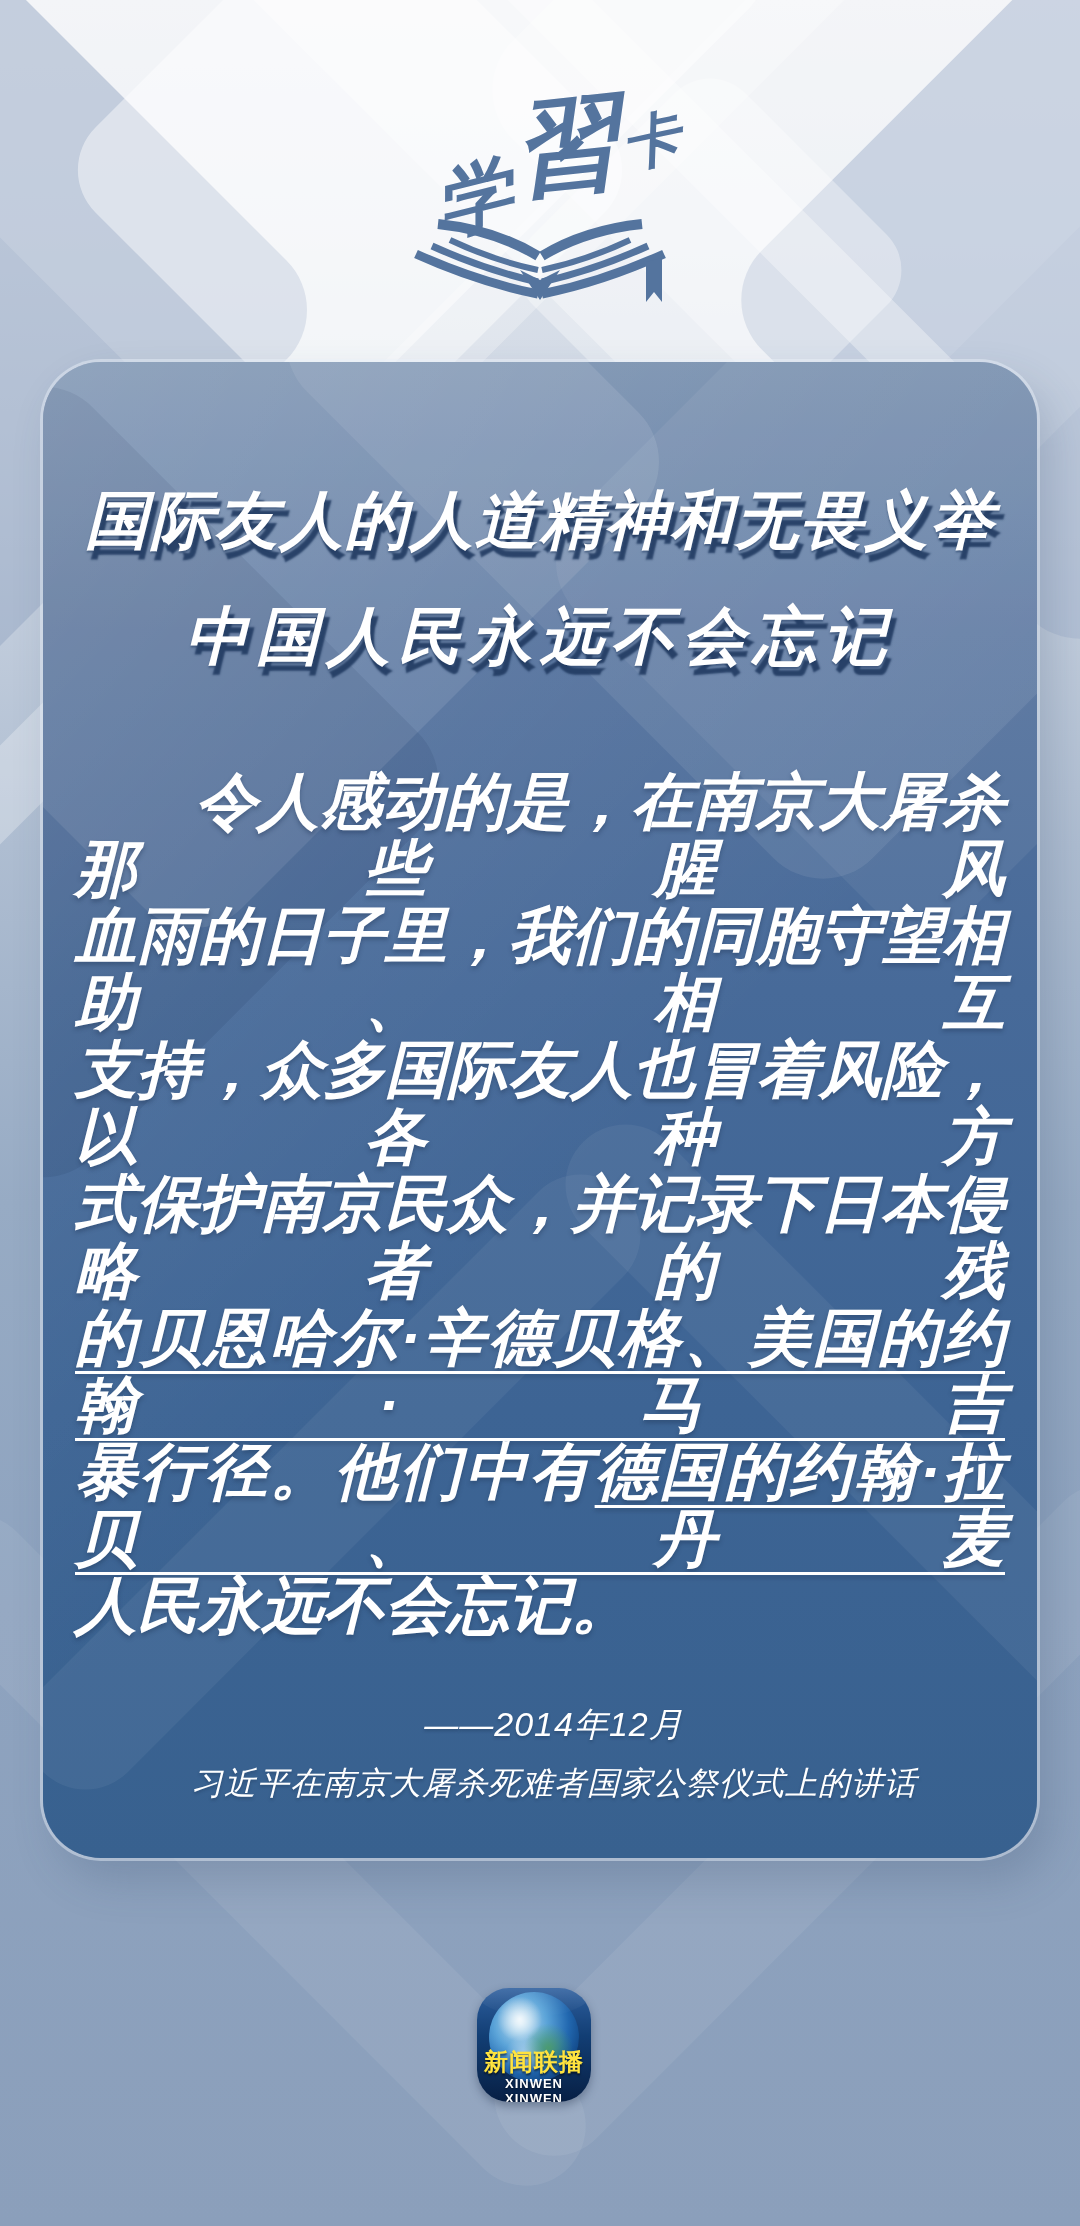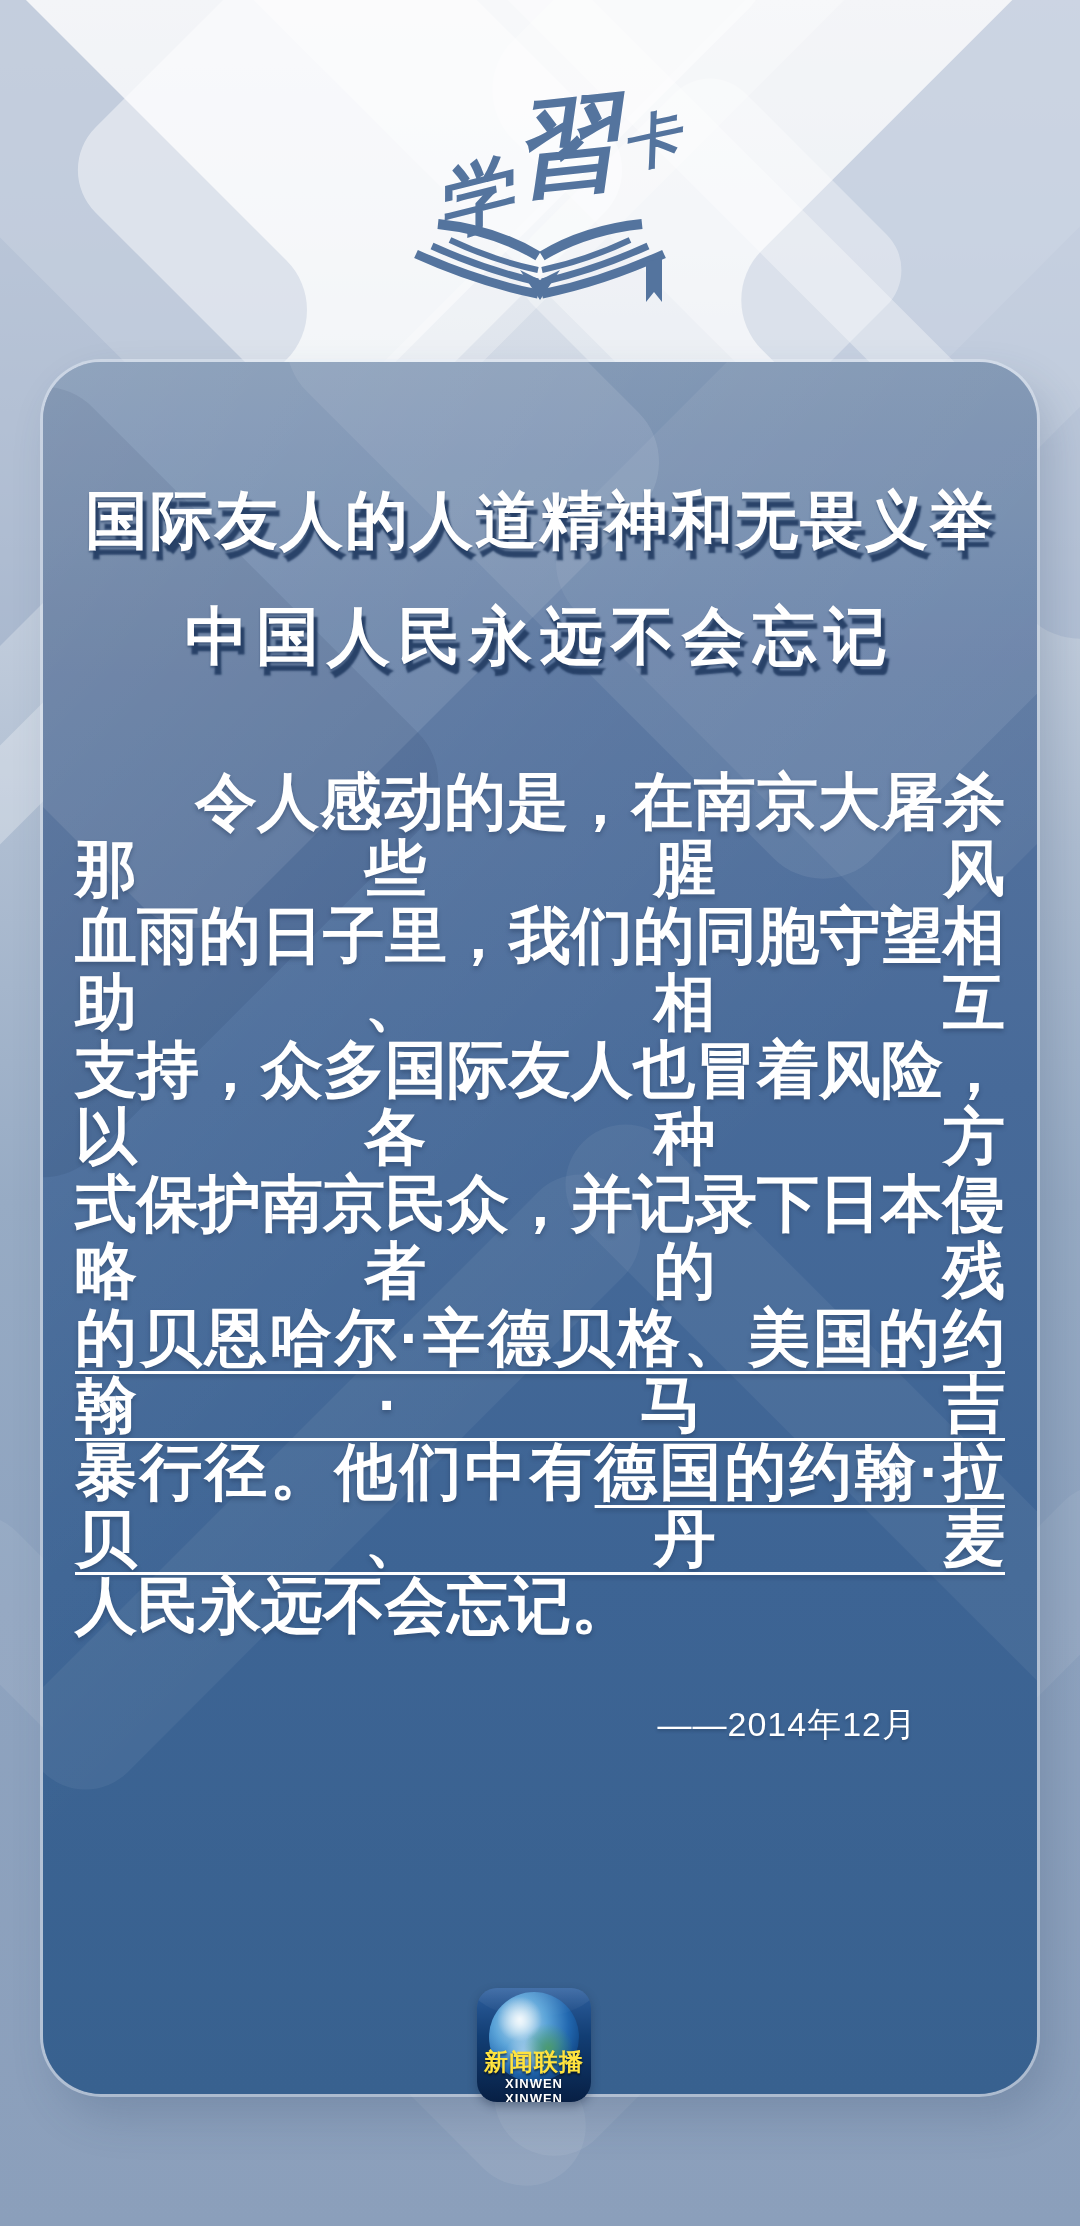--- a/index.html
+++ b/index.html
@@ -23,24 +23,25 @@
   .rb11{left:380px;top:1760px;width:900px;height:120px;background:rgba(255,255,255,.07);transform:rotate(-45deg);}
   
   .brand{position:absolute;left:396px;top:78px;width:290px;height:230px;z-index:3;color:#54749e;}
   .brand-word{position:absolute;font-family:"DejaVu Serif","Liberation Serif",serif;font-style:italic;font-weight:bold;line-height:1;}
   .bw1{left:40px;top:82px;font-size:76px;transform:rotate(-14deg);}
   .bw2{left:116px;top:14px;font-size:106px;transform:rotate(-6deg);}
   .bw3{left:226px;top:34px;font-size:58px;transform:rotate(-12deg);}
   .brand-book{position:absolute;left:4px;top:120px;}
   
   .card{
-    position:absolute;left:43px;top:362px;width:994px;height:1732px;z-index:2;
+    position:absolute;left:43px;top:362px;width:994px;height:1496px;z-index:2;
     border-radius:58px;overflow:hidden;
     background:linear-gradient(180deg,#6d87a9 0%,#56739e 18%,#476a99 42%,#3d6494 70%,#38618f 100%);
     box-shadow:0 0 0 3px rgba(235,242,250,.45),14px 22px 44px rgba(50,72,104,.22);
+    font-style:italic;
   }
   .card::before{ 
     content:"";position:absolute;inset:0;z-index:1;
     background:linear-gradient(135deg,rgba(255,255,255,.16) 0%,rgba(255,255,255,.05) 32%,rgba(255,255,255,0) 55%);
   }
   .cp{position:absolute;border-radius:70px;transform:rotate(45deg);z-index:0;}
   .cp1{left:-200px;top:-250px;width:700px;height:700px;background:rgba(255,255,255,.10);}
   .cp2{left:380px;top:-420px;width:800px;height:800px;background:rgba(255,255,255,.08);}
   .cp3{left:-300px;top:120px;width:600px;height:600px;background:rgba(12,34,66,.10);}
   .cp4{left:600px;top:-80px;width:560px;height:560px;background:rgba(255,255,255,.06);}
@@ -63,21 +64,21 @@
   .body-line.indent{text-indent:120px;}
   .body-line.last{text-align-last:left;}
   .body-line .u{text-decoration:underline;text-decoration-thickness:3px;text-underline-offset:12px;}
   
   .attribution{position:absolute;right:120px;top:1238px;text-align:center;color:#fff;text-shadow:0 2px 3px rgba(28,50,82,.4);}
   .attr-date{font-size:34px;line-height:48px;letter-spacing:1px;}
   .attr-source{font-size:32px;line-height:50px;margin-top:10px;letter-spacing:1px;}
   
   .app-badge{
     position:absolute;left:477px;top:1988px;width:114px;height:114px;z-index:3;
-    border-radius:20px;overflow:hidden;
+    border-radius:32px;overflow:hidden;
     background:linear-gradient(180deg,#2e5f9e 0%,#123e74 42%,#071f44 100%);
     box-shadow:0 4px 10px rgba(20,35,60,.35);
   }
   .app-badge::after{ 
     content:"";position:absolute;left:-10%;top:-45%;width:120%;height:70%;
     background:linear-gradient(180deg,rgba(255,255,255,.30),rgba(255,255,255,0));
     border-radius:50%;
   }
   .globe{
     position:absolute;left:12px;top:4px;width:90px;height:90px;border-radius:50%;
@@ -154,20 +155,21 @@
           <div class="body-line"><span>血雨的日子里，我们的同胞守望相助、相互</span></div>
           <div class="body-line"><span>支持，众多国际友人也冒着风险，以各种方</span></div>
           <div class="body-line"><span>式保护南京民众，并记录下日本侵略者的残</span></div>
           <div class="body-line"><span class="u">的贝恩哈尔·辛德贝格、美国的约翰·马吉</span></div>
           <div class="body-line"><span>暴行径。他们中有</span><span class="u">德国的约翰·拉贝、丹麦</span></div>
           <div class="body-line last"><span>人民永远不会忘记。</span></div>
         </div>
 
       <div class="attribution">
         <div class="attr-date">——2014年12月</div>
+        <div class="attr-source">习近平在南京大屠杀死难者国家公祭仪式上的讲话</div>
       </div>
     </div>
   </div>
 
   <div class="app-badge">
     <div class="globe"></div>
     <div class="badge-cn">新闻联播</div>
     <div class="badge-en">XINWEN  XINWEN</div>
   </div>
 

